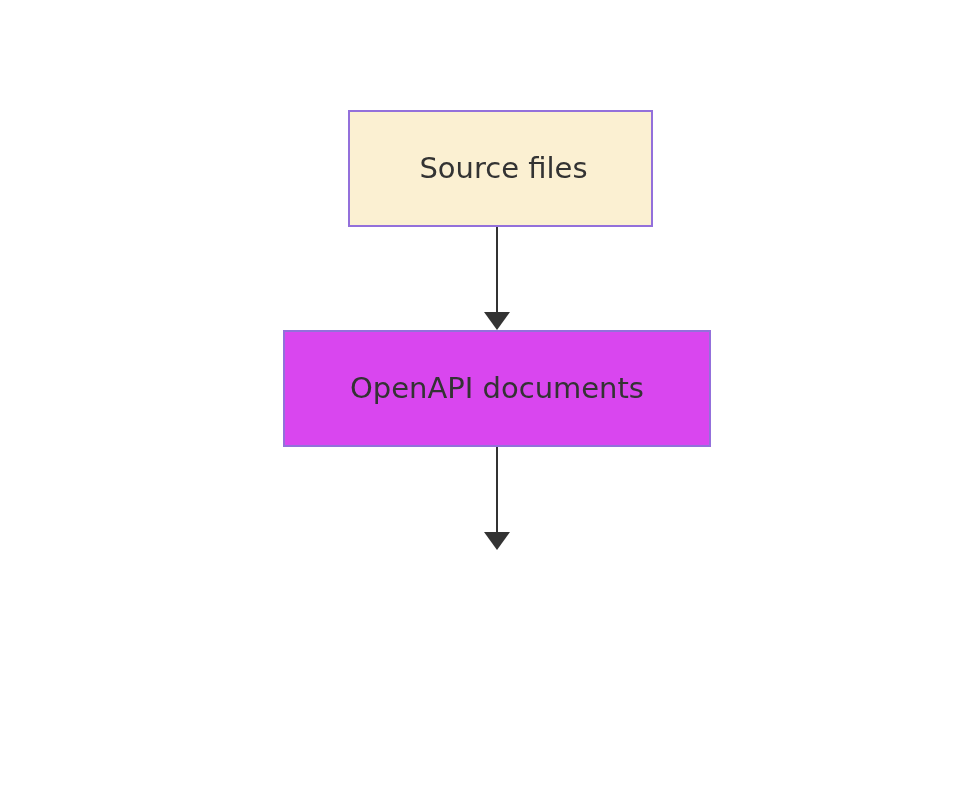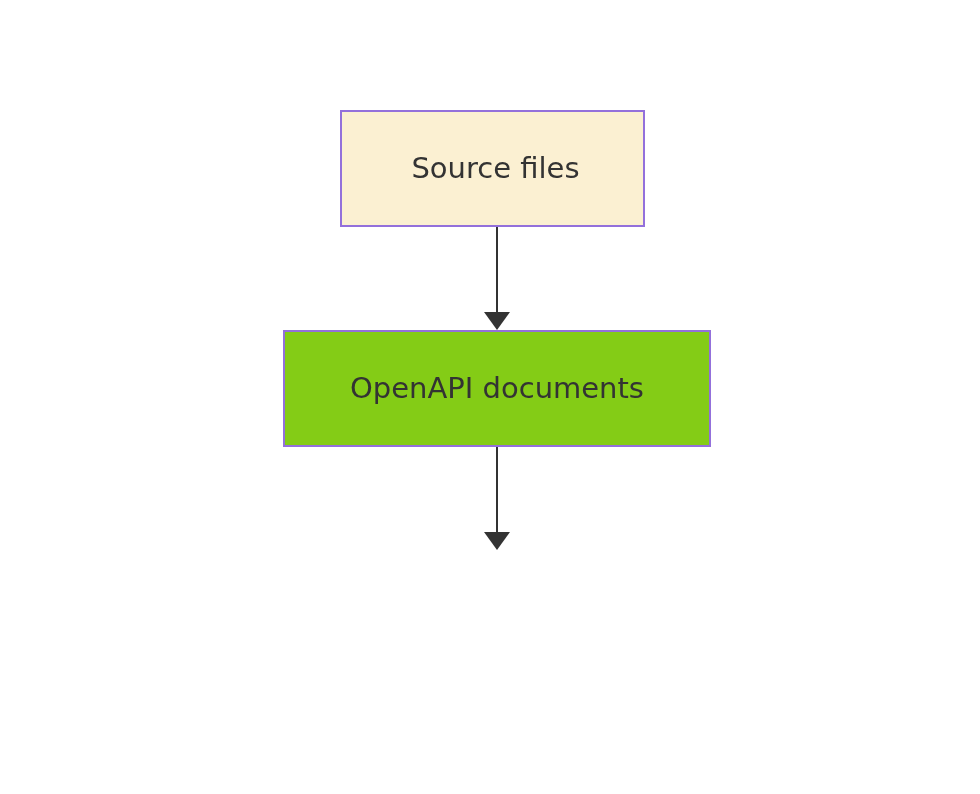--- a/index.html
+++ b/index.html
@@ -30,21 +30,21 @@
     display: flex;
     align-items: center;
     justify-content: center;
   }
   .node-label {
     font-size: 29px;
     line-height: 1.2;
     color: #333333;
     white-space: nowrap;
   }
-  .node-source   { left: 340px; top: 110px; width: 305px; height: 117px; padding-left: 6px; }
+  .node-source   { left: 348px; top: 110px; width: 305px; height: 117px; padding-left: 6px; }
   .node-openapi  { left: 283px; top: 330px; width: 428px; height: 117px; }
   .node-published{ left: 240px; top: 550px; width: 514px; height: 117px; }
   .edge-line { stroke-width: 2px; }
 </style>
 </head>
 <body>
 
 <div class="canvas">
 
   <svg class="edge-layer" viewBox="0 0 980 794" xmlns="http://www.w3.org/2000/svg">
@@ -53,18 +53,18 @@
     <polygon points="484,312 510,312 497,330" fill="#333333"></polygon>
 
     <line class="edge-line" x1="497" y1="447" x2="497" y2="536" stroke="#333333"></line>
     <polygon points="484,532 510,532 497,550" fill="#333333"></polygon>
   </svg>
 
   <div class="node node-source" style="background-color: rgb(251, 240, 210); border-color: rgb(147, 112, 219);">
     <span class="node-label" style="color: rgb(51, 51, 51);">Source files</span>
   </div>
 
-  <div class="node node-openapi" style="background-color: #84cc16; border-color: rgb(147, 112, 219);">
+  <div class="node node-openapi" style="background-color: #d946ef; border-color: rgb(147, 112, 219);">
     <span class="node-label" style="color: rgb(51, 51, 51);">OpenAPI documents</span>
   </div>
 
 
 </div>
 
 </body></html>

